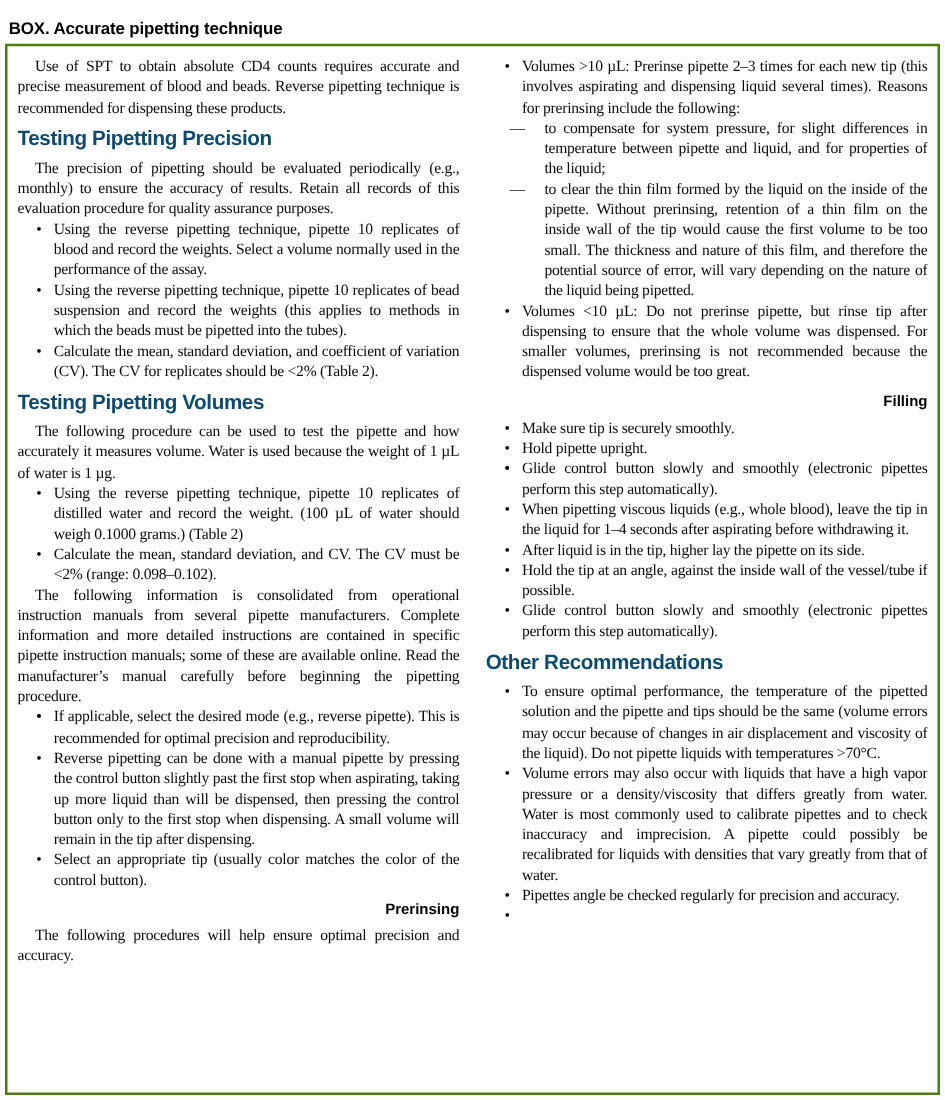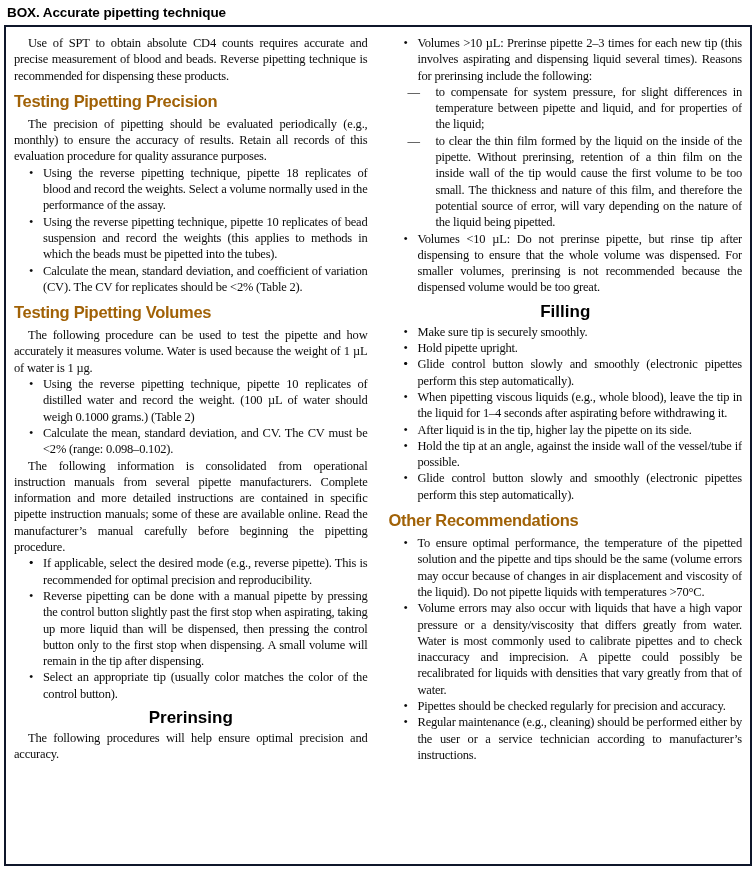--- a/index.html
+++ b/index.html
@@ -1,68 +1,68 @@
 <!DOCTYPE html>
 <html><head>
 <meta charset="utf-8">
 <style>
   * { box-sizing: border-box; }
   html, body { margin: 0; padding: 0; background: #ffffff; }
   .page {
     width: 756px; height: 880px; overflow: hidden;
     background: #ffffff; color: #0b0b0b;
     font-family: "Liberation Serif", serif;
-    padding: 4px 4px 0 4px; position: relative;
+    padding: 14px 4px 0 4px; position: relative;
   }
   .box-title {
     font-family: "Liberation Sans", sans-serif;
     font-weight: bold; font-size: 13.5px; letter-spacing: -0.1px;
     margin: 1px 0 5px 3px; color: #000;
   }
   .box {
-    border: 2px solid #0f172a;
+    border: 2px solid #4d7c0f;
     width: 748px; height: 841px; overflow: hidden;
     padding: 8px 8px 10px 8px;
     display: flex; gap: 21px;
   }
   .col {
     width: 354px; overflow: hidden;
     font-size: 12.5px; line-height: 16.3px;
     text-align: justify; letter-spacing: -0.2px;
   }
   .para { margin: 0; text-indent: 14px; }
   h2.sec {
     font-family: "Liberation Sans", sans-serif;
     font-size: 16.5px; line-height: 19px; letter-spacing: -0.3px;
-    margin: 8px 0 5px 0; color: #a16207; text-align: left;
+    margin: 8px 0 5px 0; color: #0c4a6e; text-align: left;
   }
   h3.sub {
     font-family: "Liberation Sans", sans-serif;
-    font-size: 17px; line-height: 15px; letter-spacing: 0;
-    margin: 8px 0 5px 0; color: #000; text-align: center;
+    font-size: 12px; line-height: 15px; letter-spacing: 0;
+    margin: 8px 0 5px 0; color: #000; text-align: right;
   }
   .li { position: relative; padding-left: 29px; }
   .li > .marker { position: absolute; left: 15px; top: 0; }
   .dash { position: relative; padding-left: 47px; }
   .dash > .marker { position: absolute; left: 19px; top: 0; }
 </style>
 </head>
 <body>
 
 <div class="page">
 
   <div class="box-title">BOX. Accurate pipetting technique</div>
 
   <div class="box">
 
     <div class="col">
       <p class="para">Use of SPT to obtain absolute CD4 counts requires accurate and precise measurement of blood and beads. Reverse pipetting technique is recommended for dispensing these products.</p>
       <h2 class="sec">Testing Pipetting Precision</h2>
       <p class="para">The precision of pipetting should be evaluated periodically (e.g., monthly) to ensure the accuracy of results. Retain all records of this evaluation procedure for quality assurance purposes.</p>
-      <div class="li"><span class="marker">•</span><span>Using the reverse pipetting technique, pipette 18 replicates of blood and record the weights. Select a volume normally used in the performance of the assay.</span></div>
+      <div class="li"><span class="marker">•</span><span>Using the reverse pipetting technique, pipette 10 replicates of blood and record the weights. Select a volume normally used in the performance of the assay.</span></div>
       <div class="li"><span class="marker">•</span><span>Using the reverse pipetting technique, pipette 10 replicates of bead suspension and record the weights (this applies to methods in which the beads must be pipetted into the tubes).</span></div>
       <div class="li"><span class="marker">•</span><span>Calculate the mean, standard deviation, and coefficient of variation (CV). The CV for replicates should be &lt;2% (Table 2).</span></div>
       <h2 class="sec">Testing Pipetting Volumes</h2>
       <p class="para">The following procedure can be used to test the pipette and how accurately it measures volume. Water is used because the weight of 1 µL of water is 1 µg.</p>
       <div class="li"><span class="marker">•</span><span>Using the reverse pipetting technique, pipette 10 replicates of distilled water and record the weight. (100 µL of water should weigh 0.1000 grams.) (Table 2)</span></div>
       <div class="li"><span class="marker">•</span><span>Calculate the mean, standard deviation, and CV. The CV must be &lt;2% (range: 0.098–0.102).</span></div>
       <p class="para">The following information is consolidated from operational instruction manuals from several pipette manufacturers. Complete information and more detailed instructions are contained in specific pipette instruction manuals; some of these are available online. Read the manufacturer’s manual carefully before beginning the pipetting procedure.</p>
       <div class="li"><span class="marker">•</span></div>
       <div class="li"><span class="marker">•</span><span>If applicable, select the desired mode (e.g., reverse pipette). This is recommended for optimal precision and reproducibility.</span></div>
       <div class="li"><span class="marker">•</span><span>Reverse pipetting can be done with a manual pipette by pressing the control button slightly past the first stop when aspirating, taking up more liquid than will be dispensed, then pressing the control button only to the first stop when dispensing. A small volume will remain in the tip after dispensing.</span></div>
@@ -81,18 +81,18 @@
       <div class="li"><span class="marker">•</span><span>Hold pipette upright.</span></div>
       <div class="li"><span class="marker">•</span></div>
       <div class="li"><span class="marker">•</span><span>Glide control button slowly and smoothly (electronic pipettes perform this step automatically).</span></div>
       <div class="li"><span class="marker">•</span><span>When pipetting viscous liquids (e.g., whole blood), leave the tip in the liquid for 1–4 seconds after aspirating before withdrawing it.</span></div>
       <div class="li"><span class="marker">•</span><span>After liquid is in the tip, higher lay the pipette on its side.</span></div>
       <div class="li"><span class="marker">•</span><span>Hold the tip at an angle, against the inside wall of the vessel/tube if possible.</span></div>
       <div class="li"><span class="marker">•</span><span>Glide control button slowly and smoothly (electronic pipettes perform this step automatically).</span></div>
       <h2 class="sec">Other Recommendations</h2>
       <div class="li"><span class="marker">•</span><span>To ensure optimal performance, the temperature of the pipetted solution and the pipette and tips should be the same (volume errors may occur because of changes in air displacement and viscosity of the liquid). Do not pipette liquids with temperatures &gt;70°C.</span></div>
       <div class="li"><span class="marker">•</span><span>Volume errors may also occur with liquids that have a high vapor pressure or a density/viscosity that differs greatly from water. Water is most commonly used to calibrate pipettes and to check inaccuracy and imprecision. A pipette could possibly be recalibrated for liquids with densities that vary greatly from that of water.</span></div>
-      <div class="li"><span class="marker">•</span><span>Pipettes should be checked regularly for precision and accuracy.</span></div>
-      <div class="li"><span class="marker">•</span><span>Regular maintenance (e.g., cleaning) should be performed either by the user or a service technician according to manufacturer’s instructions.</span></div>
+      <div class="li"><span class="marker">•</span><span>Pipettes angle be checked regularly for precision and accuracy.</span></div>
+      <div class="li"><span class="marker">•</span></div>
     </div>
 
   </div>
 </div>
 
 </body></html>

